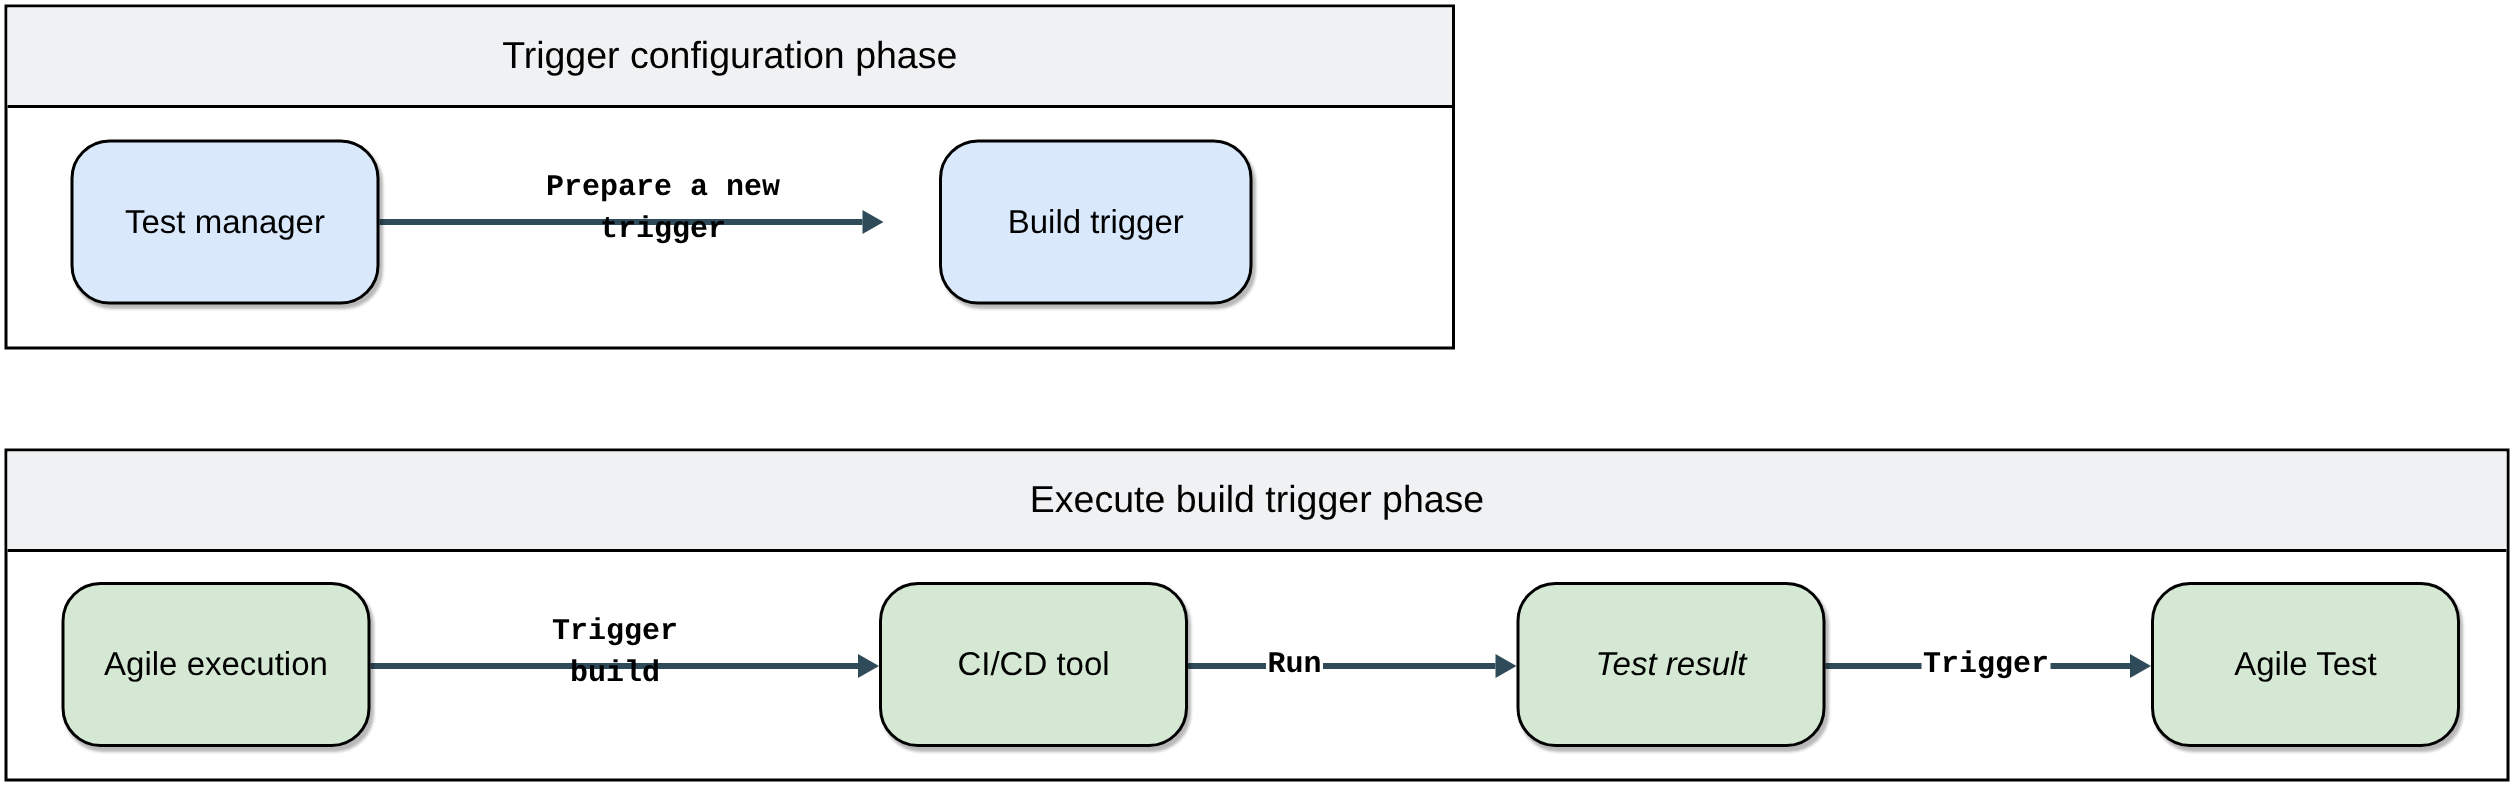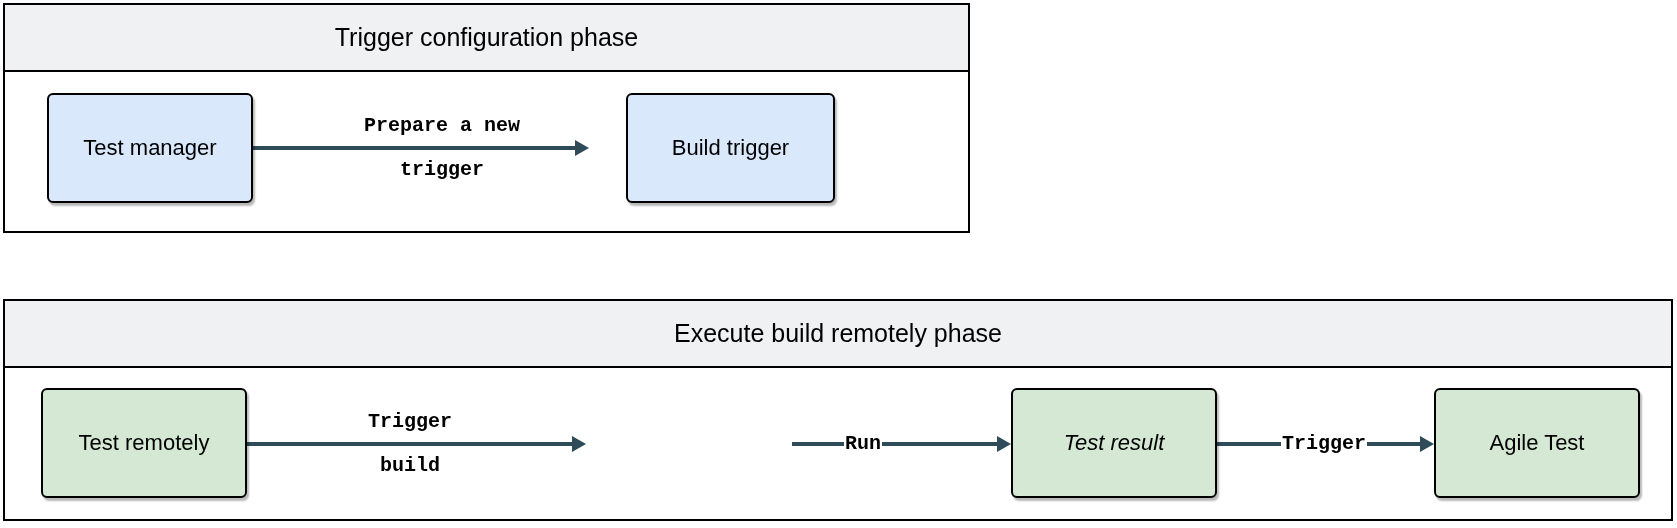--- a/index.html
+++ b/index.html
@@ -33,21 +33,21 @@
   }
   .phase-title {
     font-size: 25px;
     color: var(--label-text, #000000);
     white-space: nowrap;
   }
   .node {
     position: absolute;
     box-sizing: border-box;
     border: 2px solid var(--node-border, #000000);
-    border-radius: 6px;
+    border-radius: 26px;
     display: flex;
     align-items: center;
     justify-content: center;
     font-size: 22px;
     color: var(--label-text, #000000);
     box-shadow: 2px 3px 2px rgba(0,0,0,0.28);
     z-index: 3;
     white-space: nowrap;
   }
   .node.blue  { background: var(--node-blue,  #dae8fc); }
@@ -72,21 +72,20 @@
     font-family: "Liberation Mono", monospace;
     font-weight: 700;
     font-size: 20px;
     color: var(--label-text, #000000);
     text-align: center;
   }
   .edge-label.two-line {
     display: flex;
     flex-direction: column;
     align-items: center;
-    gap: 16px;
     justify-content: center;
   }
   .edge-label.two-line span {
     display: block;
     line-height: 28px;
     white-space: nowrap;
   }
   .edge-label.inline {
     display: flex;
     align-items: center;
@@ -121,34 +120,37 @@
       <span>trigger</span>
     </div>
 
     <div class="node blue" style="left:584px; top:88px; width:209px; height:110px;margin-left:37px;">
       <span>Build trigger</span>
     </div>
   </section>
 
   <section class="phase" style="left:3px; top:299px; width:1670px; height:222px;">
     <header class="phase-header">
-      <div class="phase-title">Execute build remotely phase</div>
+      <div class="phase-title">Execute build trigger phase</div>
     </header>
 
     <div class="node green" style="left:36px; top:87px; width:206px; height:110px;">
-      <span>Test remotely</span>
+      <span>Agile execution</span>
     </div>
 
     <div class="edge-line" style="left:242px; top:141px; width:325px;"></div>
     <div class="edge-head" style="left:567px; top:135px;"></div>
     <div class="edge-label two-line" style="left:255px; top:107px; width:300px;">
       <span>Trigger</span>
       <span>build</span>
     </div>
 
+    <div class="node green" style="left:581px; top:87px; width:206px; height:110px;">
+      <span>CI/CD tool</span>
+    </div>
 
     <div class="edge-line" style="left:787px; top:141px; width:205px;"></div>
     <div class="edge-head" style="left:992px; top:135px;"></div>
     <div class="edge-label inline" style="left:808px; top:129px; width:100px;">
       <span>Run</span>
     </div>
 
     <div class="node green" style="left:1006px; top:87px; width:206px; height:110px;font-style:italic;">
       <span>Test result</span>
     </div>

